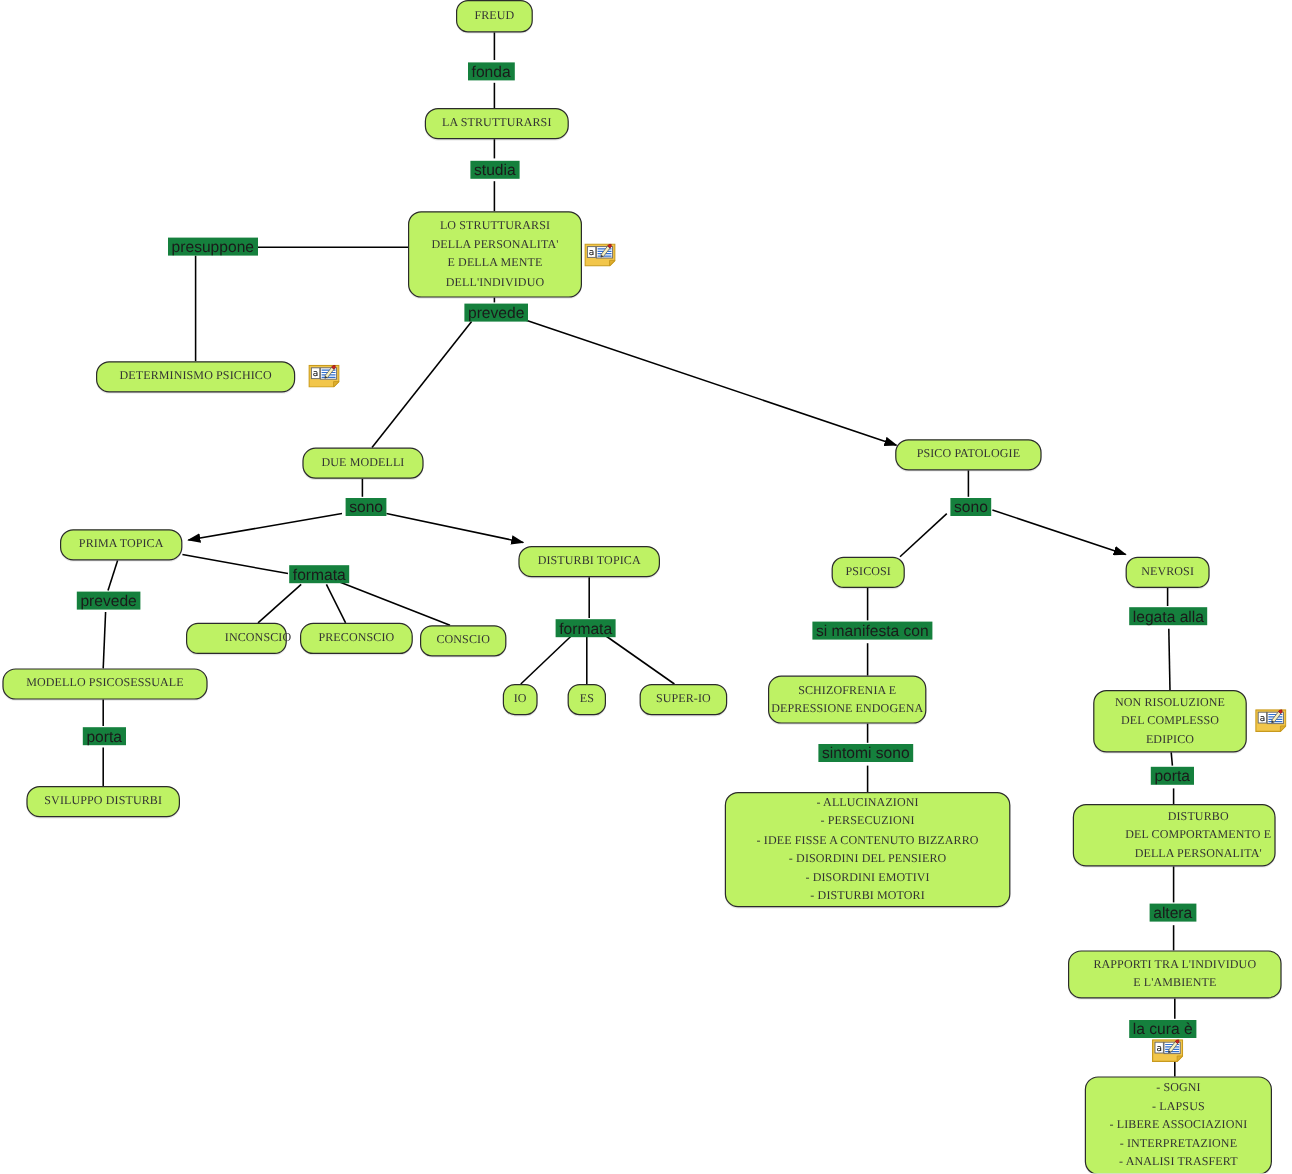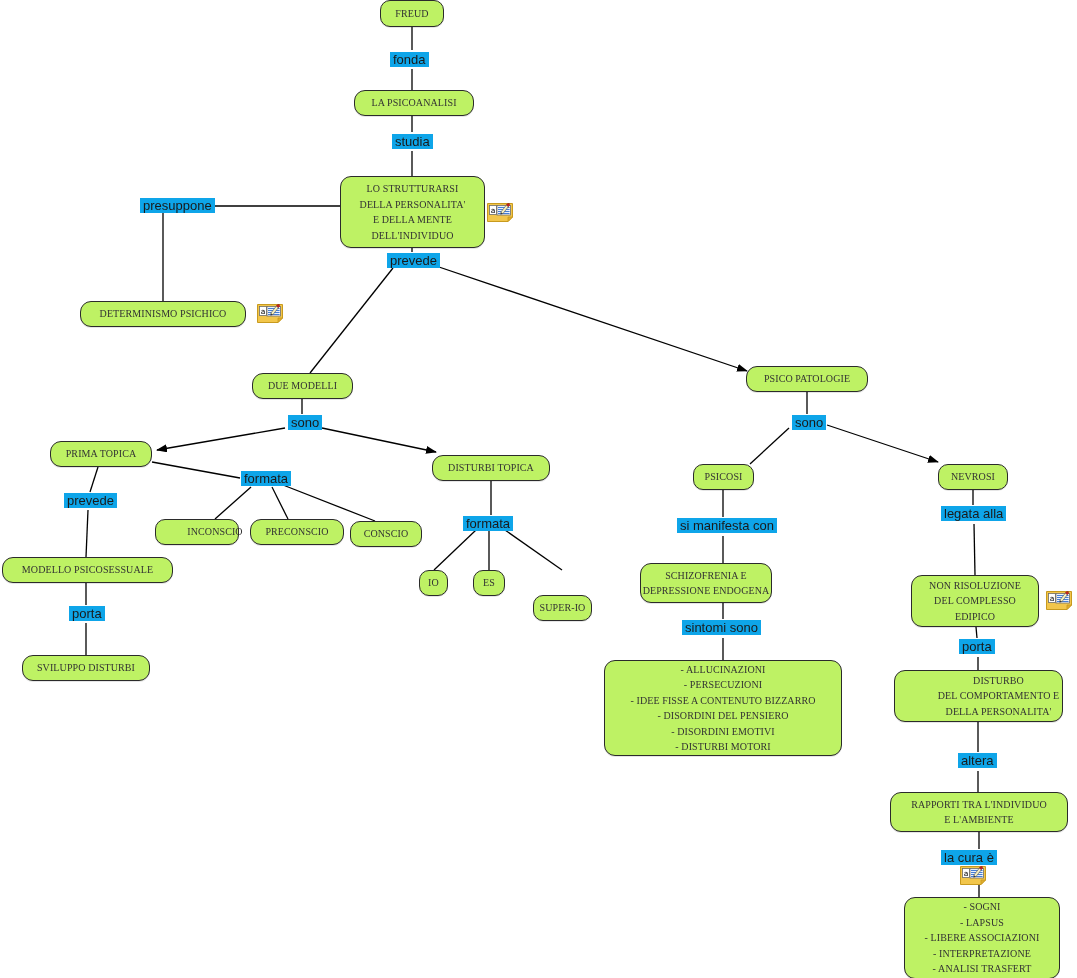--- a/index.html
+++ b/index.html
@@ -42,21 +42,21 @@
     box-shadow: 0 1px 0 rgba(0,0,0,0.10);
     z-index: 3;
   }
   .node.small { border-radius: 10px; }
   .link-label {
     position: absolute;
     font-family: "Liberation Sans", "DejaVu Sans", sans-serif;
     font-size: 13px;
     line-height: 15px;
     color: #1a1a1a;
-    background: #0ea5e9;
+    background: #15803d;
     white-space: nowrap;
     text-align: center;
     padding: 0 3px;
     z-index: 4;
   }
   .note-icon {
     position: absolute;
     width: 26px;
     height: 19px;
     z-index: 6;
@@ -138,38 +138,38 @@
       <line x1="978" y1="722" x2="978" y2="752"></line>
       <line x1="978" y1="771" x2="978" y2="792"></line>
 
       <line x1="979" y1="832" x2="979" y2="849"></line>
       <line x1="979" y1="884" x2="979" y2="897"></line>
     </g>
   </svg>
 
   <div id="nodes">
       <div class="node small" style="left: 380px; top: 0px; width: 64px; height: 27px;">FREUD</div>
-      <div class="node" style="left: 354px; top: 90px; width: 120px; height: 26px;">LA PSICOANALISI</div>
+      <div class="node" style="left: 354px; top: 90px; width: 120px; height: 26px;">LA STRUTTURARSI</div>
       <div class="node" style="left: 340px; top: 176px; width: 145px; height: 72px;">LO STRUTTURARSI
 DELLA PERSONALITA'
 E DELLA MENTE
 DELL'INDIVIDUO</div>
       <div class="node" style="left: 80px; top: 301px; width: 166px; height: 26px;">DETERMINISMO PSICHICO</div>
       <div class="node" style="left: 252px; top: 373px; width: 101px; height: 26px;">DUE MODELLI</div>
       <div class="node" style="left: 746px; top: 366px; width: 122px; height: 26px;">PSICO PATOLOGIE</div>
       <div class="node" style="left: 50px; top: 441px; width: 102px; height: 26px;">PRIMA TOPICA</div>
       <div class="node" style="left: 432px; top: 455px; width: 118px; height: 26px;">DISTURBI TOPICA</div>
       <div class="node small" style="left: 693px; top: 464px; width: 61px; height: 26px;">PSICOSI</div>
       <div class="node small" style="left: 938px; top: 464px; width: 70px; height: 26px;">NEVROSI</div>
       <div class="node small" style="left: 155px; top: 519px; width: 84px; height: 26px; padding-left: 36px;">INCONSCIO</div>
       <div class="node" style="left: 250px; top: 519px; width: 94px; height: 26px;">PRECONSCIO</div>
       <div class="node small" style="left: 350px; top: 521px; width: 72px; height: 26px;">CONSCIO</div>
       <div class="node small" style="left: 419px; top: 570px; width: 29px; height: 26px;">IO</div>
       <div class="node small" style="left: 473px; top: 570px; width: 32px; height: 26px;">ES</div>
-      <div class="node small" style="left: 533px; top: 595px; width: 59px; height: 26px;">SUPER-IO</div>
+      <div class="node small" style="left: 533px; top: 570px; width: 73px; height: 26px;">SUPER-IO</div>
       <div class="node" style="left: 2px; top: 557px; width: 171px; height: 26px;">MODELLO PSICOSESSUALE</div>
       <div class="node" style="left: 640px; top: 563px; width: 132px; height: 40px;">SCHIZOFRENIA E
 DEPRESSIONE ENDOGENA</div>
       <div class="node" style="left: 911px; top: 575px; width: 128px; height: 52px;">NON RISOLUZIONE
 DEL COMPLESSO
 EDIPICO</div>
       <div class="node" style="left: 22px; top: 655px; width: 128px; height: 26px;">SVILUPPO DISTURBI</div>
       <div class="node" style="left: 604px; top: 660px; width: 238px; height: 96px;">- ALLUCINAZIONI
 - PERSECUZIONI
 - IDEE FISSE A CONTENUTO BIZZARRO

